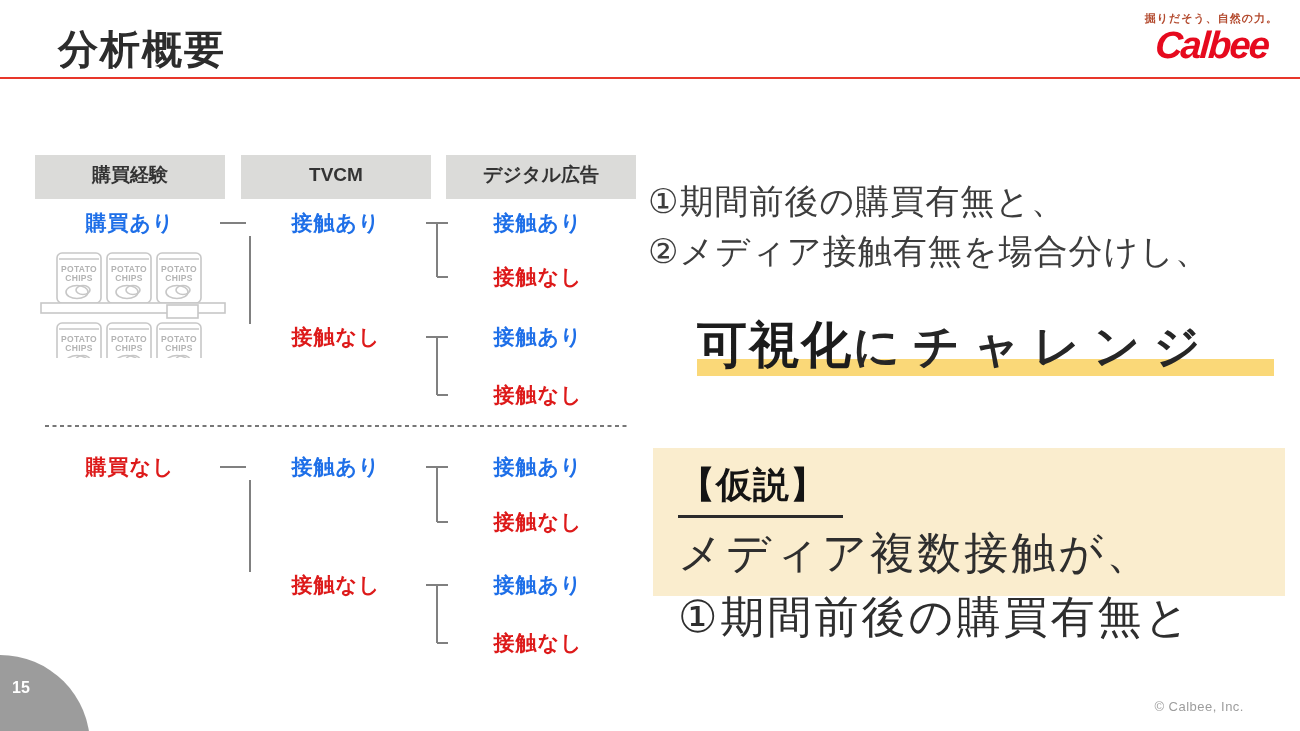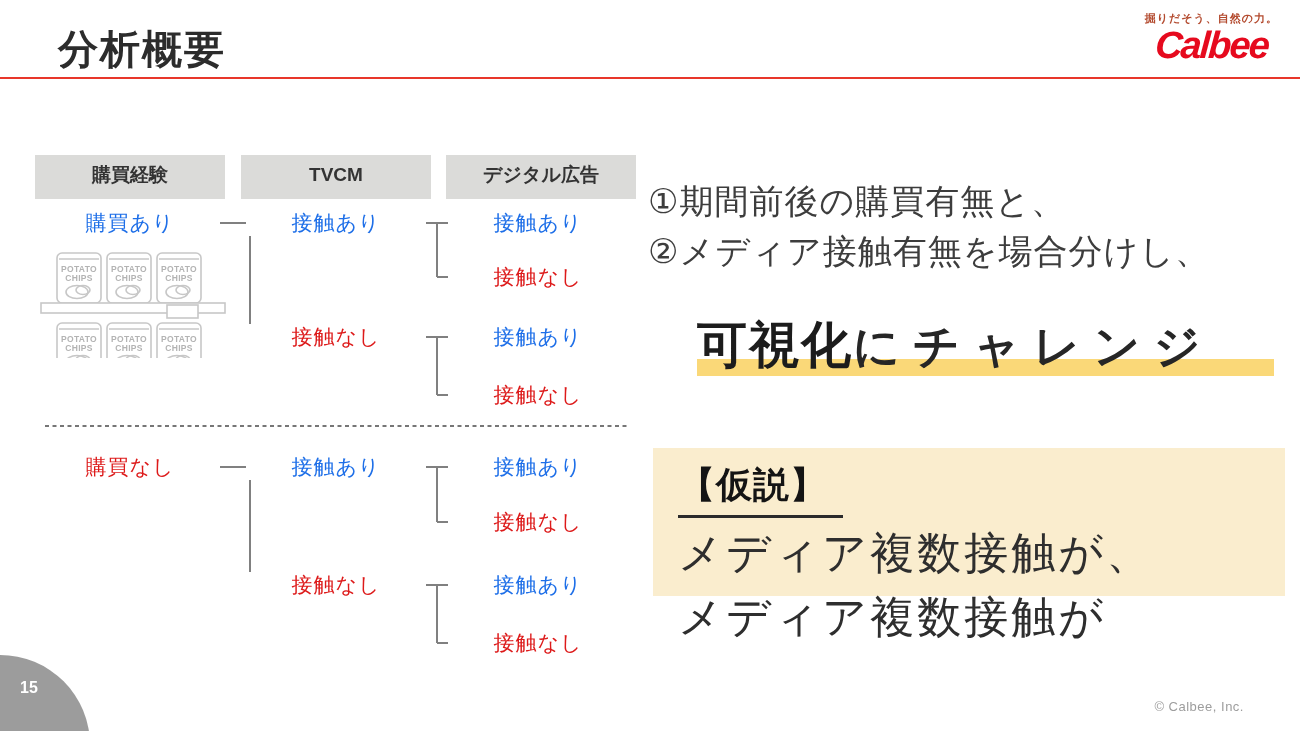--- a/index.html
+++ b/index.html
@@ -20,21 +20,21 @@
   .logo .tagline{font-size:11px;font-weight:bold;color:var(--tagline_red);letter-spacing:1px;margin-bottom:2px}
   .logo .brand{font-size:38px;font-weight:bold;font-style:italic;color:var(--brand_red);
     letter-spacing:-2px;transform:skewX(-4deg)}
 
   
   .colhead{position:absolute;top:155px;height:44px;width:190px;background:var(--header_box);
     text-align:center;line-height:40px;font-size:19px;font-weight:bold;color:#333}
   .colhead.h1{left:35px}.colhead.h2{left:241px}.colhead.h3{left:446px}
 
   
-  .node{position:absolute;width:180px;text-align:center;font-size:21px;font-weight:normal;
+  .node{position:absolute;width:180px;text-align:center;font-size:21px;font-weight:bold;
     letter-spacing:1px;line-height:26px;background:#fff}
   .c1{left:40px}.c2{left:246px}.c3{left:448px}
   .r1{top:210px}.r2{top:264px}.r3{top:324px}.r4{top:382px}
   .r5{top:454px}.r6{top:509px}.r7{top:572px}.r8{top:630px}
   .pos{color:var(--positive)}.neg{color:var(--negative)}
 
   
   svg.canvas{position:absolute;left:0;top:0;pointer-events:none}
   .arrow{stroke:var(--line_gray);stroke-width:2;fill:none}
   #ah path{fill:var(--line_gray)}
@@ -55,21 +55,21 @@
   .challenge .rest{font-size:46px;font-weight:bold;color:#262626;letter-spacing:13px}
   .hyp{position:absolute;left:653px;top:448px;width:632px;height:148px;
     background:var(--hyp_bg);padding:13px 0 0 25px}
   .hyp .head{display:inline-block;font-size:36px;font-weight:800;color:#141414;
     border-bottom:3px solid #2b2b2b;padding:0 16px 5px 1px;letter-spacing:1px}
   .hyp .line{font-size:44px;color:#2e2e2e;line-height:58px;letter-spacing:3px;margin-top:6px}
 
   
   .page-circle{position:absolute;left:-90px;top:655px;width:180px;height:180px;
     border-radius:50%;background:var(--circle_gray)}
-  .page-circle .num{position:absolute;left:110px;top:24px;font-size:16px;
+  .page-circle .num{position:absolute;left:102px;top:24px;font-size:16px;
     font-weight:bold;color:#ffffff}
   .copyright{position:absolute;right:56px;bottom:17px;font-size:13px;color:var(--muted);
     letter-spacing:0.5px}
 </style>
 </head>
 <body>
 
 <div class="slide">
 
   <div class="page-title">分析概要</div>
@@ -175,21 +175,21 @@
   <div class="challenge">
     <div class="bar"></div>
     <div class="txt">
       <span class="em">可視化</span><span class="rest">にチャレンジ</span>
     </div>
   </div>
 
   <div class="hyp">
     <span class="head">【仮説】</span>
     <div class="line">メディア複数接触が、</div>
-    <div class="line">メディア複数接触が</div>
+    <div class="line">①期間前後の購買有無と</div>
   </div>
 
   <div class="page-circle">
     <span class="num">15</span>
   </div>
   <div class="copyright">© Calbee, Inc.</div>
 
 </div>
 
 </body></html>

